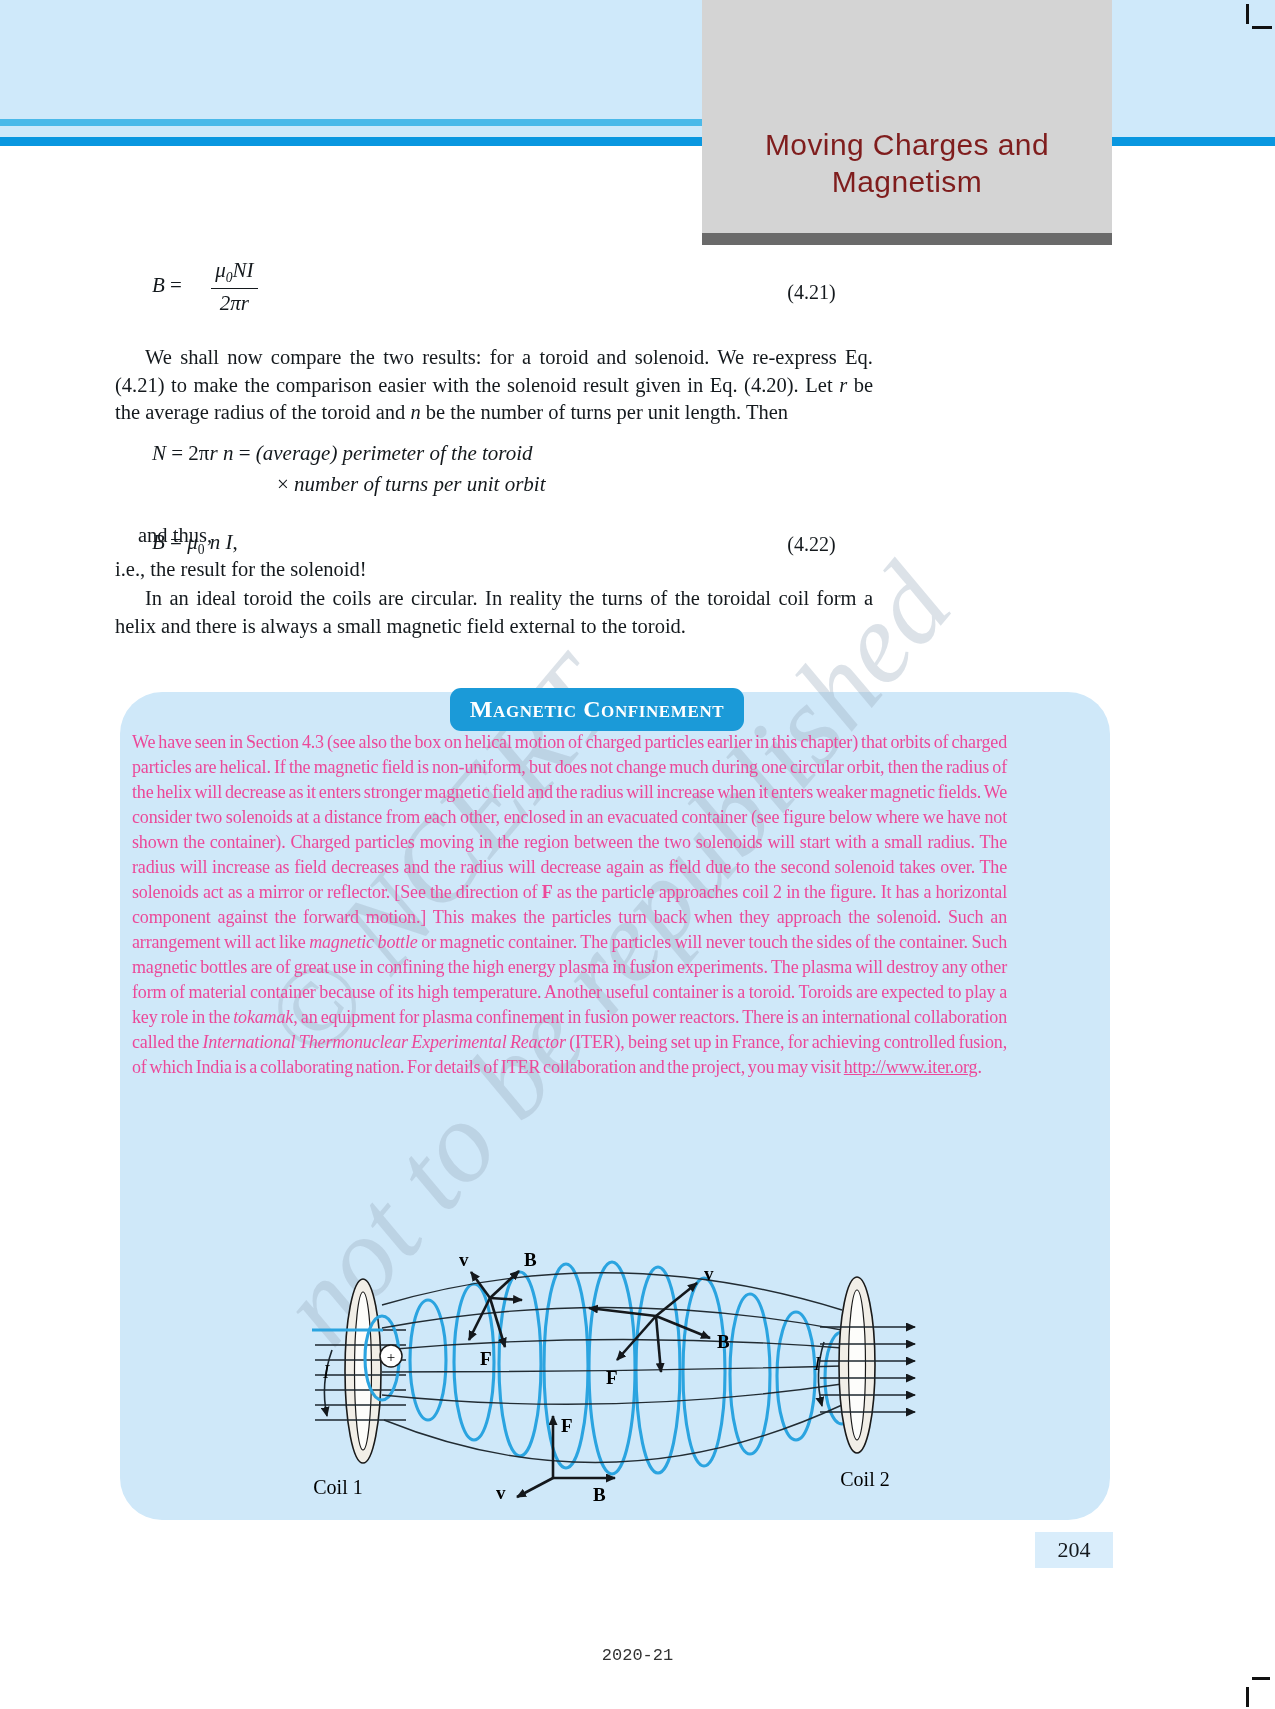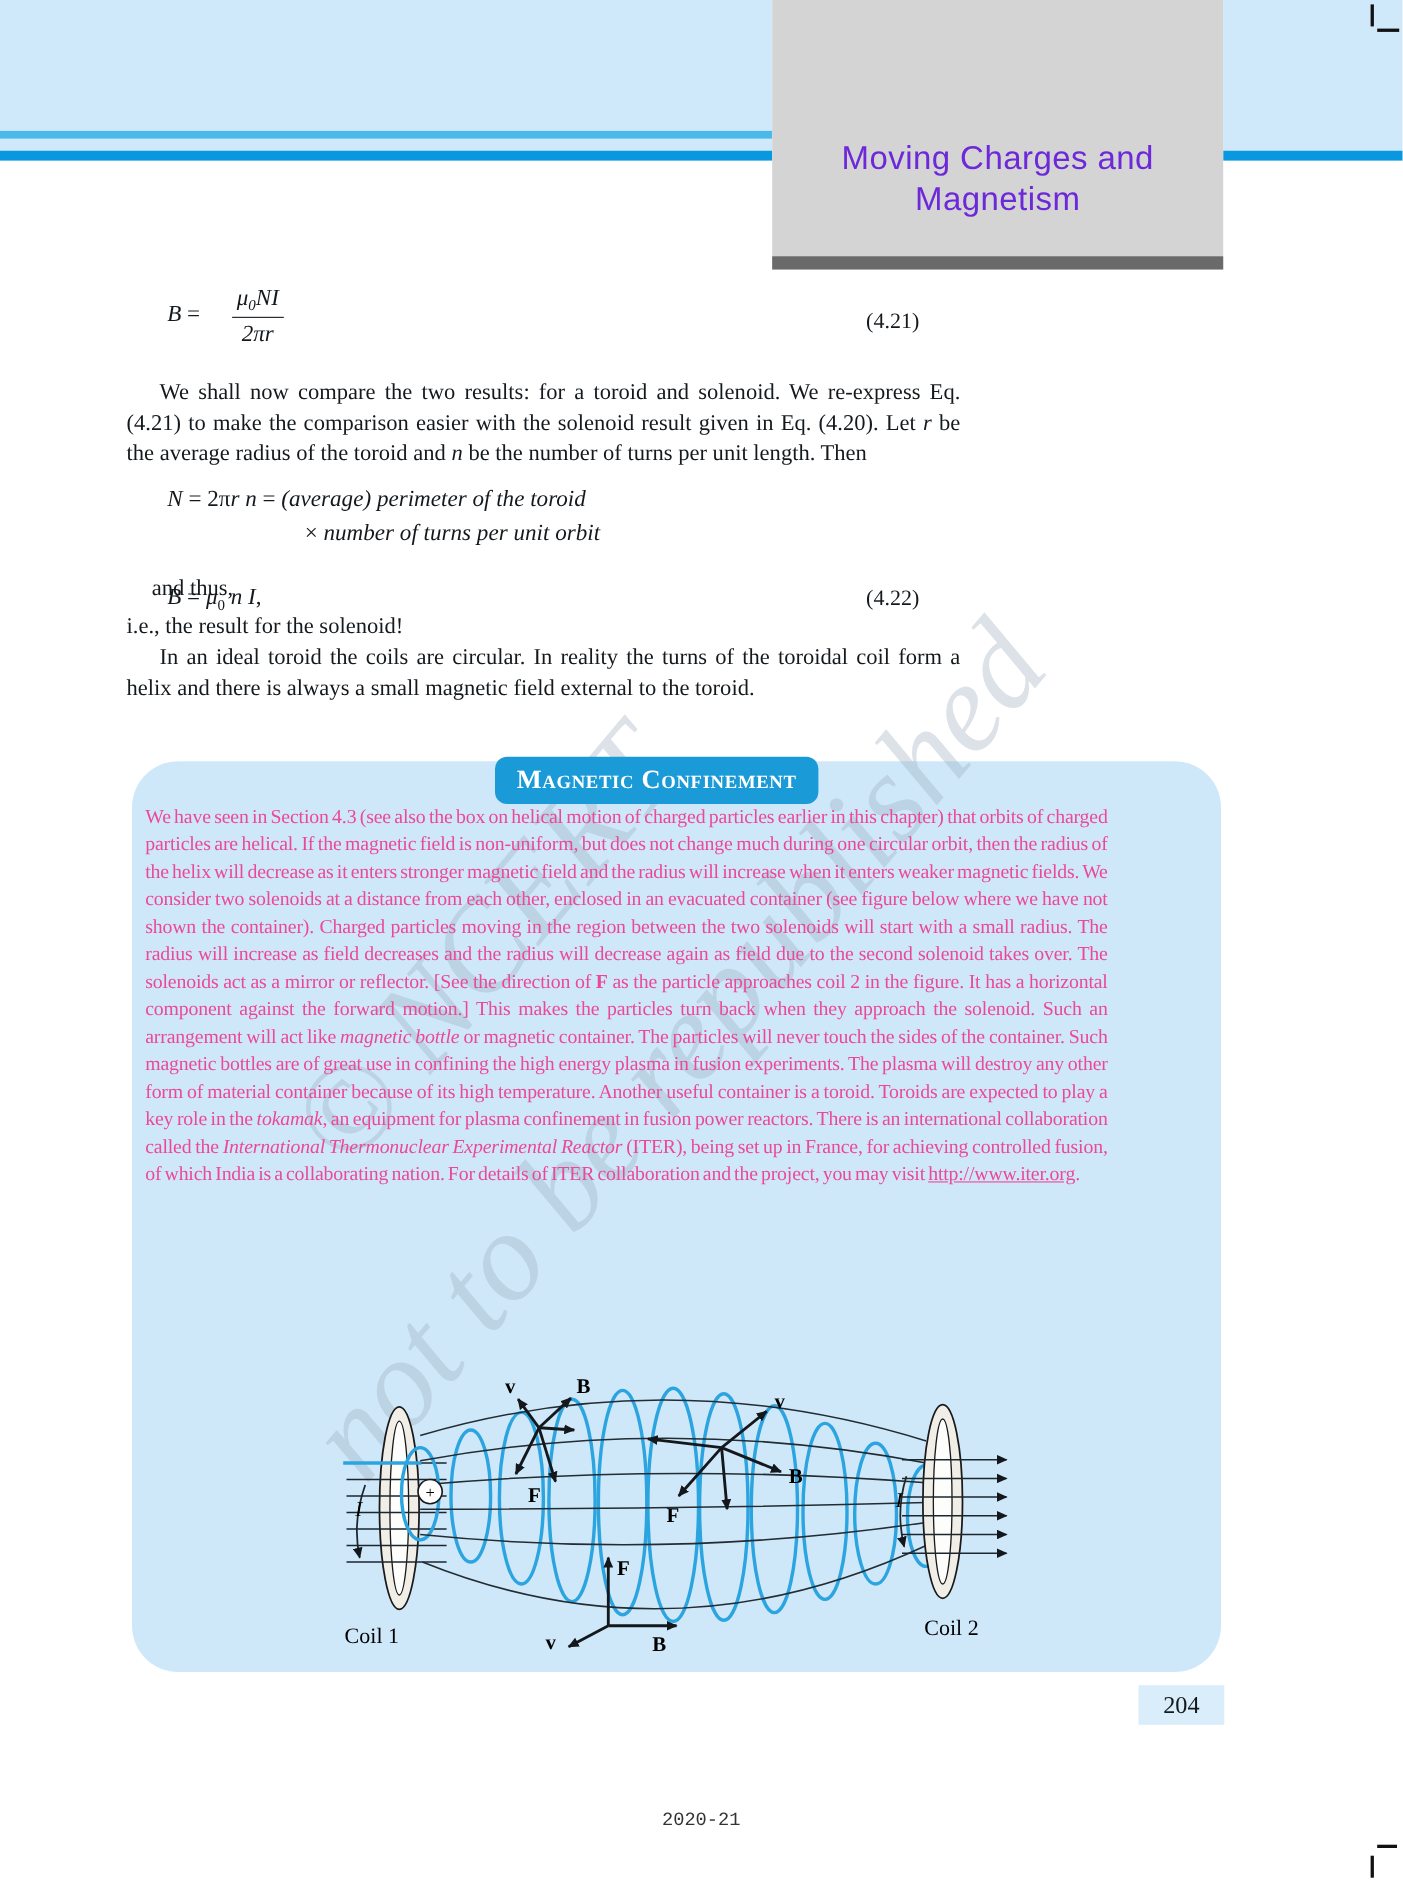--- a/index.html
+++ b/index.html
@@ -18,21 +18,21 @@
   .hdr-light-right{left:1112px;top:0;width:163px;height:137px;background:#cfe9fa;z-index:0;}
   .stripe-med{left:0;top:119px;width:702px;height:7px;background:#4ab9e9;z-index:0;}
   .stripe-dark-left{left:0;top:137px;width:702px;height:9px;background:#0997e0;z-index:0;}
   .stripe-dark-right{left:1112px;top:137px;width:163px;height:9px;background:#0997e0;z-index:0;}
   .title-box{left:702px;top:0;width:410px;height:245px;background:#d4d4d4;z-index:1;}
   .title-box .bar{position:absolute;left:0;bottom:0;width:100%;height:12px;background:#6a6a6a;}
   .title-text{
     position:absolute;left:50%;top:126px;transform:translateX(-50%);
     width:310px;text-align:center;
     font-family:"Liberation Sans","DejaVu Sans",sans-serif;
-    font-size:30px;line-height:37px;color:#6d28d9;letter-spacing:0.4px;
+    font-size:30px;line-height:37px;color:#7f1d1d;letter-spacing:0.4px;
   }
   
   .crop{background:#111;z-index:3;}
   
   .wm{
     z-index:1;font-style:italic;font-size:115px;white-space:nowrap;
     color:rgba(152,170,188,0.34);transform:translate(-50%,-50%) rotate(-50deg);
     font-family:"Liberation Serif","DejaVu Serif",serif;pointer-events:none;
   }
   

